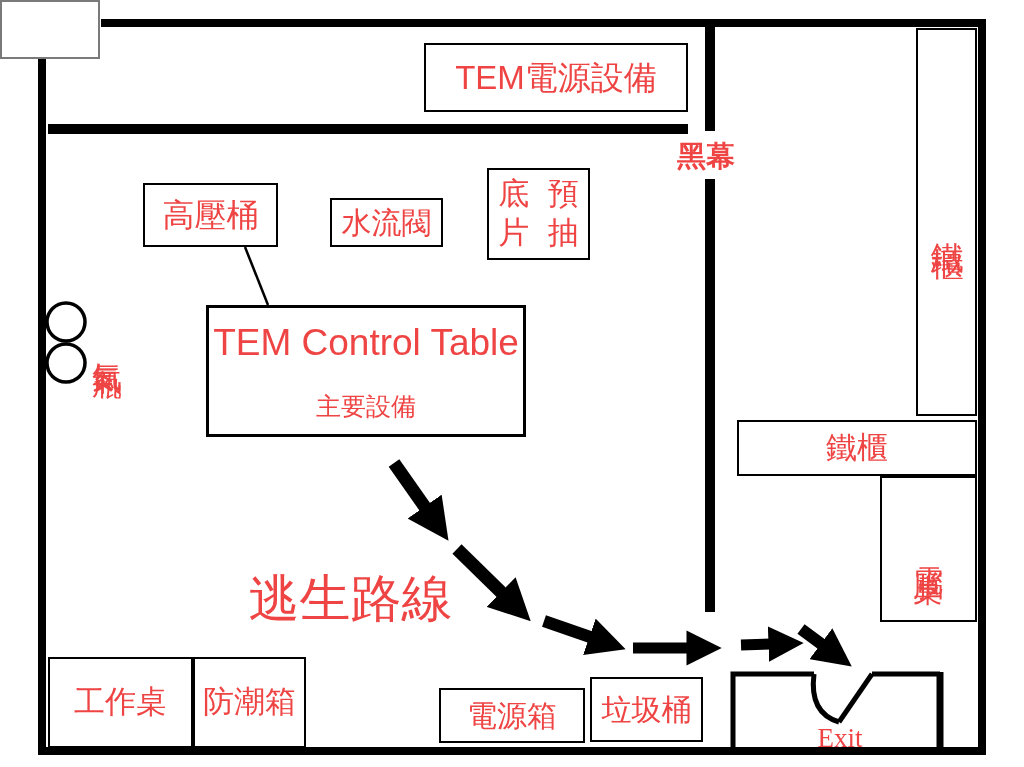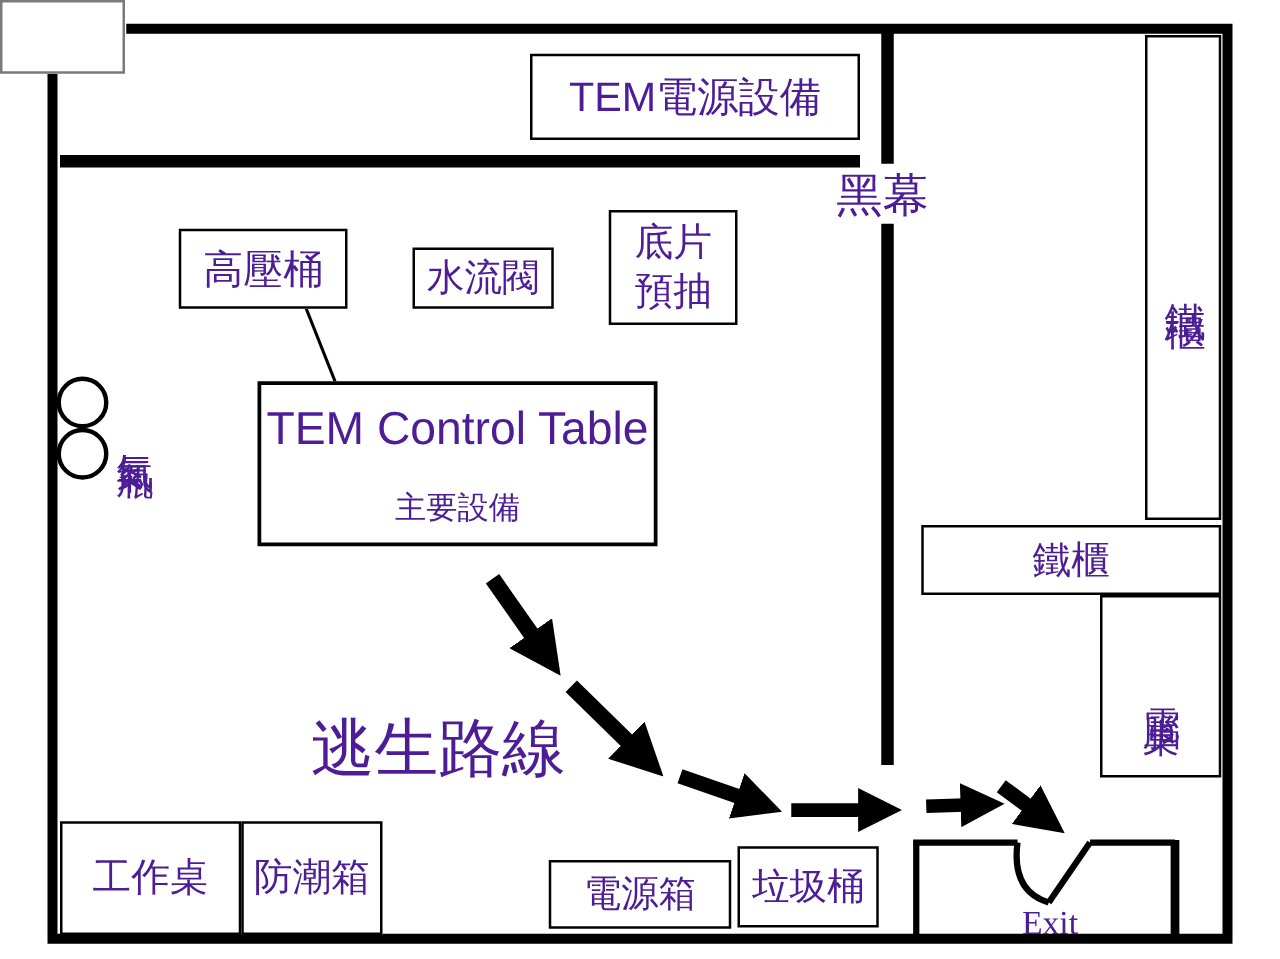--- a/index.html
+++ b/index.html
@@ -1,18 +1,18 @@
 <!DOCTYPE html>
 <html><head>
 <meta charset="utf-8">
 <style>
   html,body{margin:0;padding:0;background:#ffffff;}
   #stage{
     position:relative;width:1024px;height:767px;background:#ffffff;overflow:hidden;
-    font-family:"Liberation Serif","DejaVu Serif",serif;color:#4c1d95;
+    font-family:"Liberation Serif","DejaVu Serif",serif;color:#ef4444;
   }
   #plan-svg{position:absolute;left:0;top:0;z-index:1;}
   .eq-box{
     position:absolute;z-index:2;background:#ffffff;border:2px solid #000;
     display:flex;align-items:center;justify-content:center;text-align:center;
     box-sizing:border-box;line-height:1.25;
   }
   .free-label{
     position:absolute;z-index:2;display:flex;align-items:center;justify-content:center;
     text-align:center;white-space:nowrap;
@@ -64,31 +64,31 @@
     <line x1="741" y1="645" x2="772" y2="644" stroke="#000" stroke-width="11" marker-end="url(#ah)"></line>
     <line x1="801" y1="629" x2="824" y2="646" stroke="#000" stroke-width="12" marker-end="url(#ah)"></line>
   </svg>
 
   <div id="corner-box"></div>
 
   <div class="eq-box sans" style="left:424px;top:43px;width:264px;height:69px;font-size:33px;">
     <span>TEM電源設備</span>
   </div>
 
-  <div class="free-label" style="left:666px;top:140px;width:80px;height:34px;font-size:37px;">黑幕</div>
+  <div class="free-label" style="left:666px;top:140px;width:80px;height:34px;font-size:29px;font-weight:bold;">黑幕</div>
 
   <div class="eq-box" style="left:330px;top:198px;width:113px;height:49px;font-size:30px;">
     <span>水流閥</span>
   </div>
 
   <div class="eq-box" style="left:143px;top:183px;width:135px;height:64px;font-size:32px;">
     <span>高壓桶</span>
   </div>
 
-  <div class="eq-box" style="left:487px;top:168px;width:103px;height:92px;font-size:31px;flex-direction:column;">
+  <div class="eq-box" style="left:487px;top:168px;width:103px;height:92px;font-size:31px;flex-direction:row;">
     <span>底片</span>
     <span>預抽</span>
   </div>
 
 
   <div class="eq-box" style="left:916px;top:28px;width:61px;height:388px;font-size:33px;">
     <span class="vtext">鐵櫃</span>
   </div>
 
   <div class="free-label vtext" style="left:86px;top:285px;height:118px;font-size:30px;letter-spacing:3px;">氮氣瓶</div>

